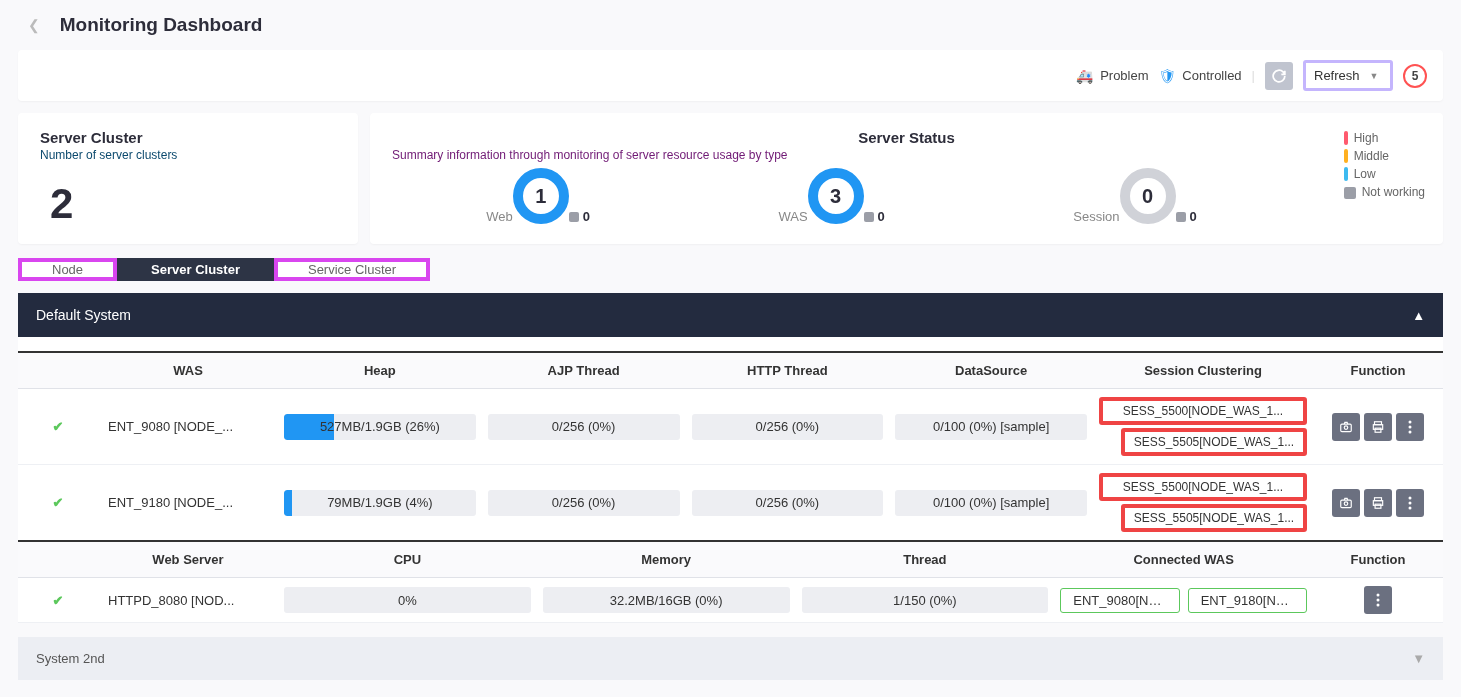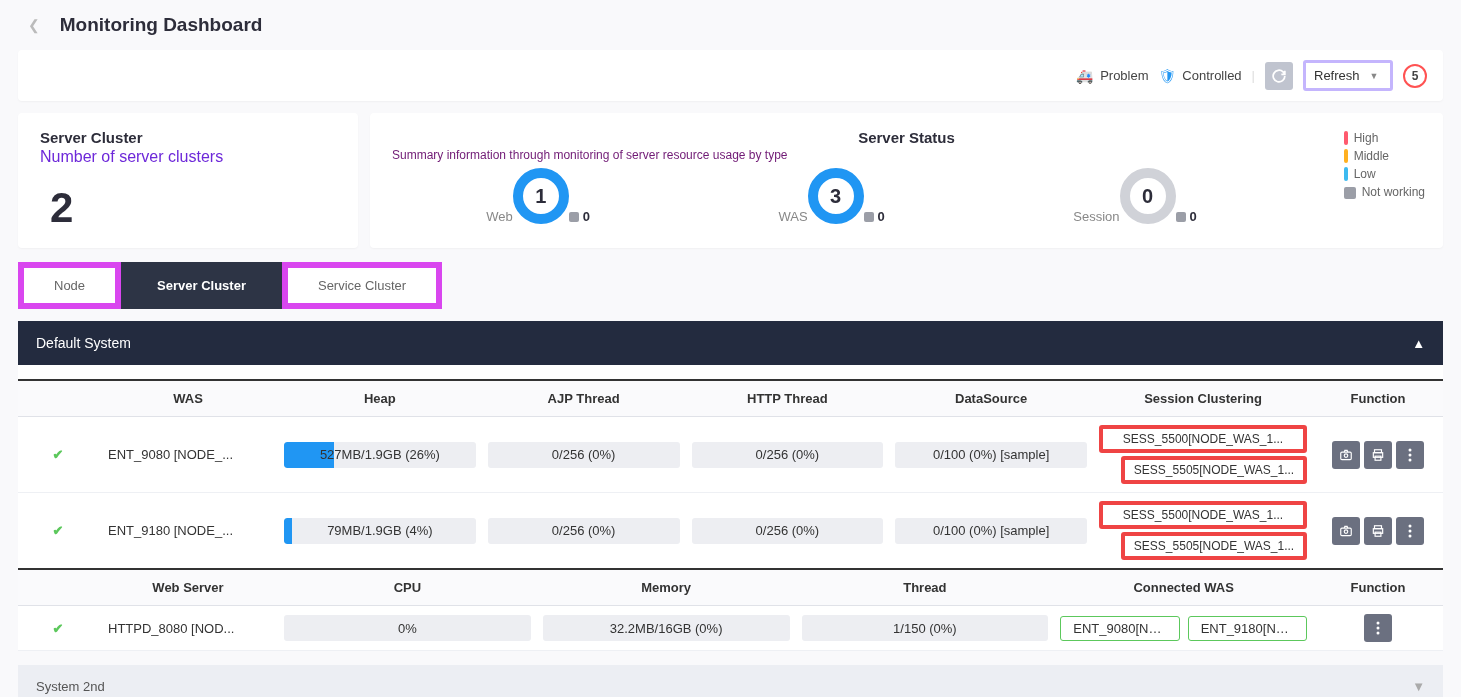--- a/index.html
+++ b/index.html
@@ -16,42 +16,42 @@
 .vdiv { color: #ddd; }
 .refresh-btn { background: #c0c4cf; color: #fff; width: 28px; height: 28px; border-radius: 3px; display: flex; align-items: center; justify-content: center; cursor: pointer; }
 .refresh-select { border: 3px solid #c4b5fd; border-radius: 3px; padding: 5px 8px; display: flex; align-items: center; gap: 10px; min-width: 90px; cursor: pointer; font-size: 13px; }
 .refresh-select .caret { color: #888; font-size: 9px; }
 .badge-circle { width: 24px; height: 24px; border: 2px solid #ff5252; border-radius: 50%; display: flex; align-items: center; justify-content: center; font-size: 12px; font-weight: 700; color: #444; }
 
 .stats-row { display: flex; gap: 12px; margin-bottom: 14px; }
 .card { background: #fff; border-radius: 4px; padding: 16px 22px; box-shadow: 0 1px 2px rgba(0,0,0,0.04); }
 .cluster-card { width: 340px; }
 .cluster-card h3 { font-size: 15px; font-weight: 700; color: #2d2d3a; margin-bottom: 2px; }
-.cluster-card .sub { font-size: 16px; color: #6d28d9; margin-bottom: 18px; }
+.cluster-card .sub { font-size: 12px; color: #0c4a6e; margin-bottom: 18px; }
 .cluster-count { font-size: 42px; font-weight: 700; color: #2d2d3a; padding-left: 10px; }
 
 .status-card { flex: 1; position: relative; }
 .status-card h3 { font-size: 15px; font-weight: 700; color: #2d2d3a; margin-bottom: 2px; text-align: center; }
 .status-card .sub { font-size: 12px; color: #701a75; }
 .status-items { display: flex; justify-content: space-around; margin-top: 6px; padding-right: 130px; }
 .status-item { display: flex; align-items: flex-end; }
 .status-label { font-size: 13px; color: #888; }
 .ring { width: 56px; height: 56px; border-radius: 50%; border: 10px solid #2096f3; display: flex; align-items: center; justify-content: center; font-size: 20px; font-weight: 700; color: #2d2d3a; }
 .ring.gray { border-color: #d0d2d8; }
 .subcount { display: flex; align-items: center; gap: 4px; font-size: 13px; font-weight: 700; color: #2d2d3a; }
 .box-legend { width: 10px; height: 10px; background: #9b9ea7; border-radius: 2px; }
 .status-legend { position: absolute; right: 18px; top: 18px; display: flex; flex-direction: column; gap: 4px; font-size: 12px; color: #666; }
 .status-legend .row { display: flex; align-items: flex-end; gap: 6px; }
 .bar { width: 4px; height: 14px; border-radius: 2px; background: #ff5a6e; }
 .bar.mid { background: #ffb020; }
 .bar.low { background: #3dbaf0; }
 .box-nw { width: 12px; height: 12px; background: #9b9ea7; border-radius: 2px; }
 
 .tabs { display: flex; }
-.tab { padding: 10px 30px; font-size: 13px; color: #666; background: #fff; border: 6px solid #d946ef; cursor: pointer; }
+.tab { padding: 0 30px; font-size: 13px; color: #666; background: #fff; border: 4px solid #d946ef; cursor: pointer; }
 .tab.active { background: #2d3445; color: #fff; border-color: #2d3445; font-weight: 700; }
 
 .accordion { background: #232b3f; color: #fff; padding: 14px 18px; display: flex; justify-content: space-between; align-items: center; margin-top: 12px; }
 .accordion-title { font-size: 14px; }
 .accordion .chev { font-size: 13px; cursor: pointer; }
 
 .system-box { background: #fff; padding: 14px 0 0 0; }
 .system-head { display: flex; align-items: center; gap: 10px; padding: 10px 14px 14px 14px; }
 .system-icon { font-size: 18px; color: #555; }
 .system-name { font-size: 15px; font-weight: 700; color: #2d2d3a; }

